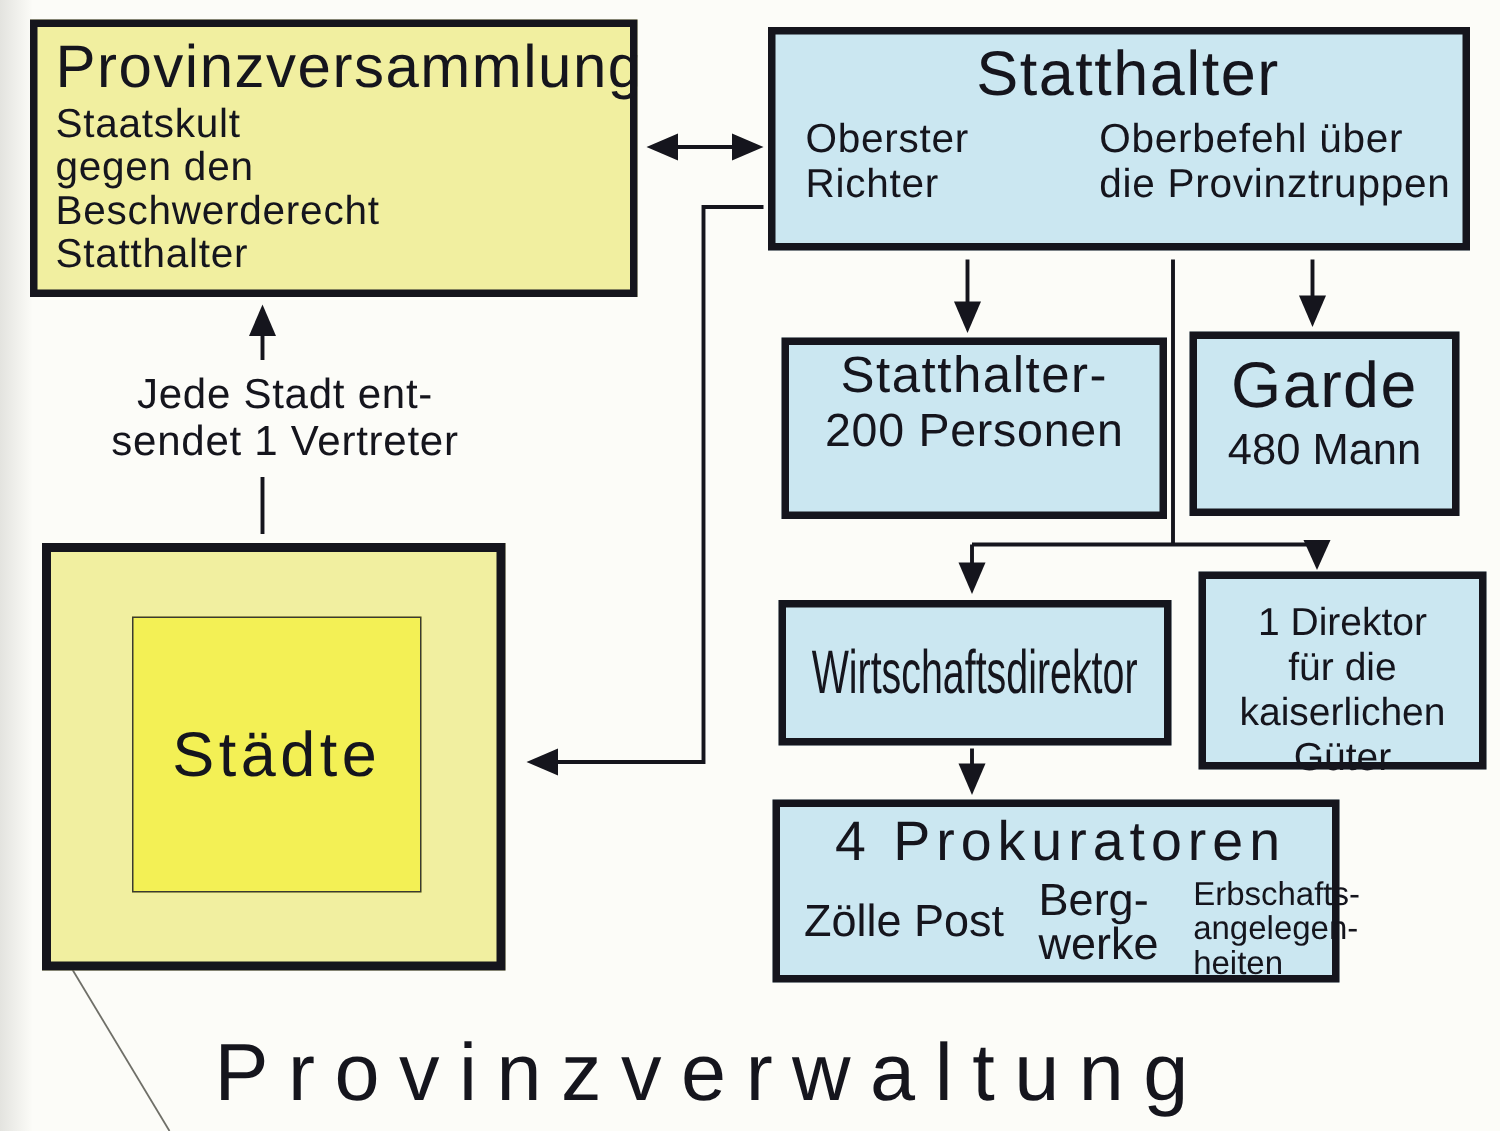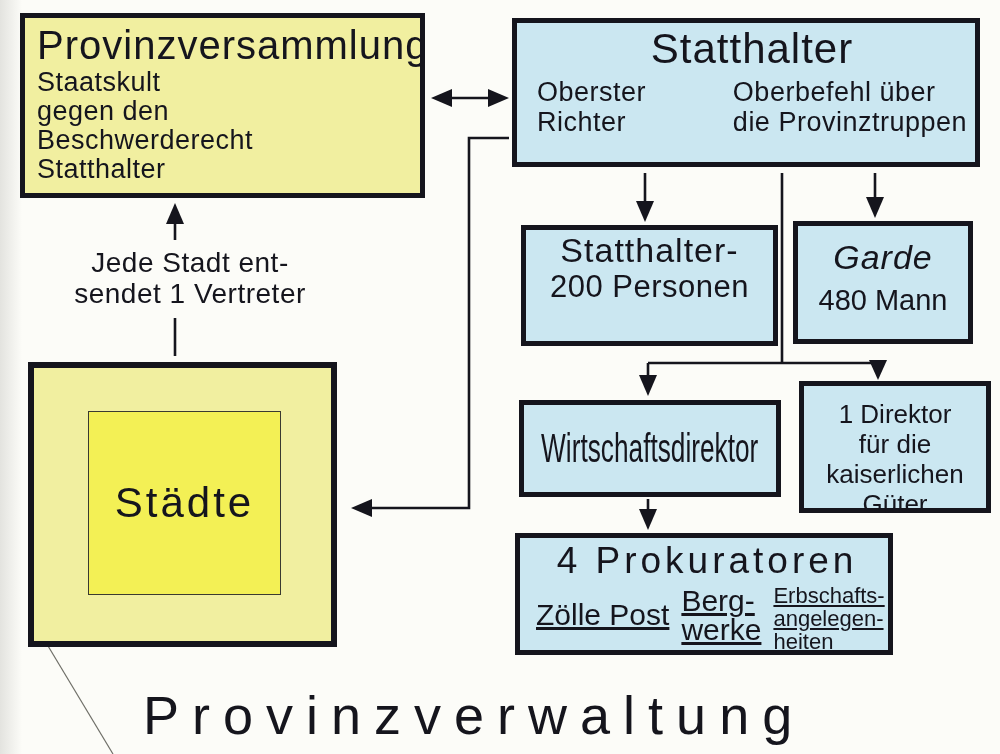--- a/index.html
+++ b/index.html
@@ -42,35 +42,35 @@
   .b-statthalter .col1{width:165px;}
   .b-statthalter .col2{white-space:nowrap;margin-left:24px;}
 
   
   .b-kanzlei{left:521px;top:225px;width:257px;height:121px;text-align:center;padding-top:2px;}
   .b-kanzlei .l1,.b-kanzlei .l2{font-size:34px;line-height:37px;letter-spacing:1px;}
   .b-kanzlei .l3{font-size:31px;line-height:36px;letter-spacing:0.5px;}
 
   
   .b-garde{left:793px;top:221px;width:180px;height:123px;text-align:center;padding-top:6px;}
-  .b-garde .title{font-size:34px;line-height:50px;letter-spacing:1px;font-style:italic;}
+  .b-garde .title{font-size:43px;line-height:50px;letter-spacing:1px;}
   .b-garde .sub{font-size:29px;line-height:36px;}
 
   
   .b-wirtschaft{left:519px;top:400px;width:262px;height:97px;display:flex;align-items:center;justify-content:center;overflow:hidden;text-align:center;}
   .b-wirtschaft .title{font-size:41px;white-space:nowrap;display:inline-block;transform:scaleX(0.64);transform-origin:center center;}
 
   
   .b-gueter{left:799px;top:381px;width:192px;height:132px;text-align:center;padding-top:13px;}
   .b-gueter .line{font-size:26px;line-height:30px;}
 
   
   .b-prok{left:515px;top:533px;width:378px;height:122px;padding:2px 10px 0 16px;}
   .b-prok .title{font-size:37px;line-height:42px;letter-spacing:4px;text-align:center;white-space:nowrap;}
-  .b-prok .row{display:flex;gap:12px;align-items:flex-start;text-decoration:underline;}
+  .b-prok .row{display:flex;gap:23px;align-items:flex-start;}
   .b-prok .c1{font-size:30px;margin-top:16px;white-space:nowrap;}
   .b-prok .c2{font-size:30px;line-height:29px;margin-top:4px;}
   .b-prok .c3{font-size:22px;line-height:23px;margin-top:2px;}
 
   
   .b-staedte{left:28px;top:362px;width:309px;height:285px;border-width:6px;}
   .b-staedte .inner{
     position:absolute;left:54px;top:43px;width:193px;height:184px;
     background:var(--yellow_bright);border:1px solid #3a3a30;
     display:flex;align-items:center;justify-content:center;

